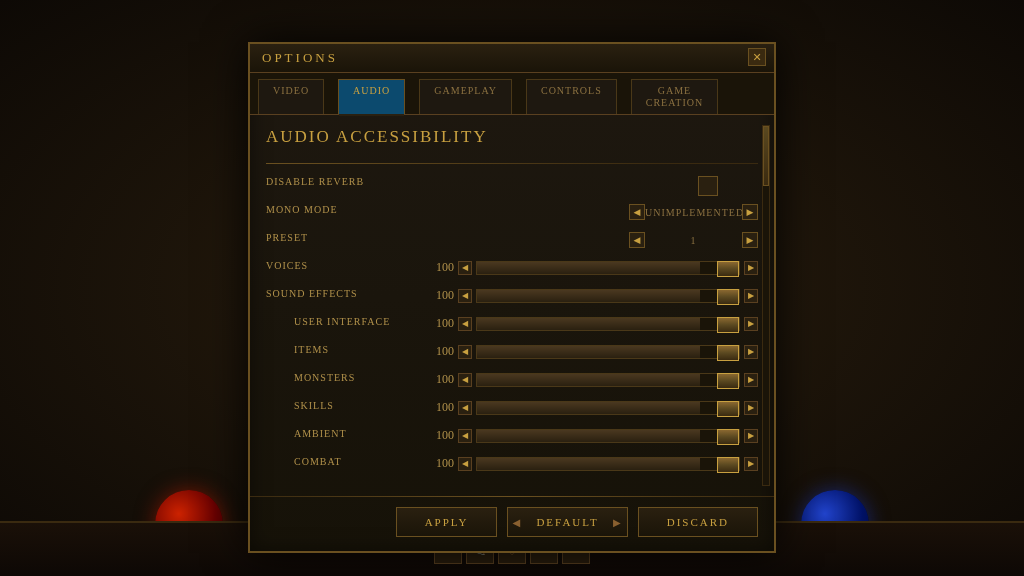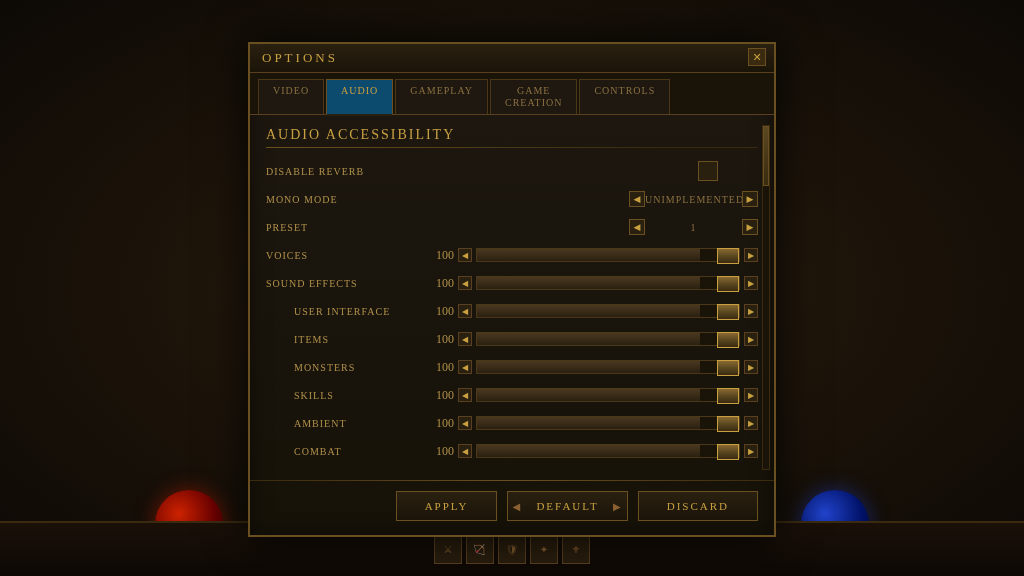--- a/index.html
+++ b/index.html
@@ -125,21 +125,21 @@
       justify-content: center;
       cursor: pointer;
     }
 
     
     .tabs {
       display: flex;
       background: #1a1408;
       border-bottom: 1px solid #5a4020;
       padding: 6px 8px 0;
-      gap: 2px;
+      gap: 14px;
     }
 
     .tab {
       padding: 5px 14px;
       color: #8a7040;
       font-size: 10px;
       letter-spacing: 1px;
       text-transform: uppercase;
       cursor: pointer;
       background: #1e1810;
@@ -166,37 +166,37 @@
 
     
     .content {
       padding: 12px 16px;
       min-height: 340px;
       position: relative;
     }
 
     .section-title {
       color: #c8a040;
-      font-size: 14px;
+      font-size: 17px;
       letter-spacing: 2px;
       text-transform: uppercase;
-      margin-bottom: 4px;
+      margin-bottom: 16px;
       font-weight: normal;
     }
 
     .divider {
       height: 1px;
       background: linear-gradient(90deg, #6a5020, #3a2a10 80%);
       margin-bottom: 12px;
     }
 
     
     .setting-row {
       display: flex;
-      align-items: center;
+      align-items: flex-start;
       margin-bottom: 6px;
       min-height: 22px;
     }
 
     .setting-label {
       color: #b0904a;
       font-size: 10px;
       letter-spacing: 1px;
       text-transform: uppercase;
       width: 160px;
@@ -401,26 +401,26 @@
   <div class="tabs">
     <div class="tab">
       <span>Video</span>
     </div>
     <div class="tab active">
       <span>Audio</span>
     </div>
     <div class="tab">
       <span>Gameplay</span>
     </div>
+    <div class="tab">
+      <span>Controls</span>
+    </div>
     <div class="tab" style="line-height:1.2">
       <span style="display:block;text-align:center">Game</span>
       <span style="display:block;text-align:center">Creation</span>
-    </div>
-    <div class="tab">
-      <span>Controls</span>
     </div>
   </div>
 
   <div class="content">
     <div class="section-title">Audio Accessibility</div>
     <div class="divider"></div>
 
     <div class="setting-row">
       <span class="setting-label">Disable Reverb</span>
       <div style="flex:1"></div>

